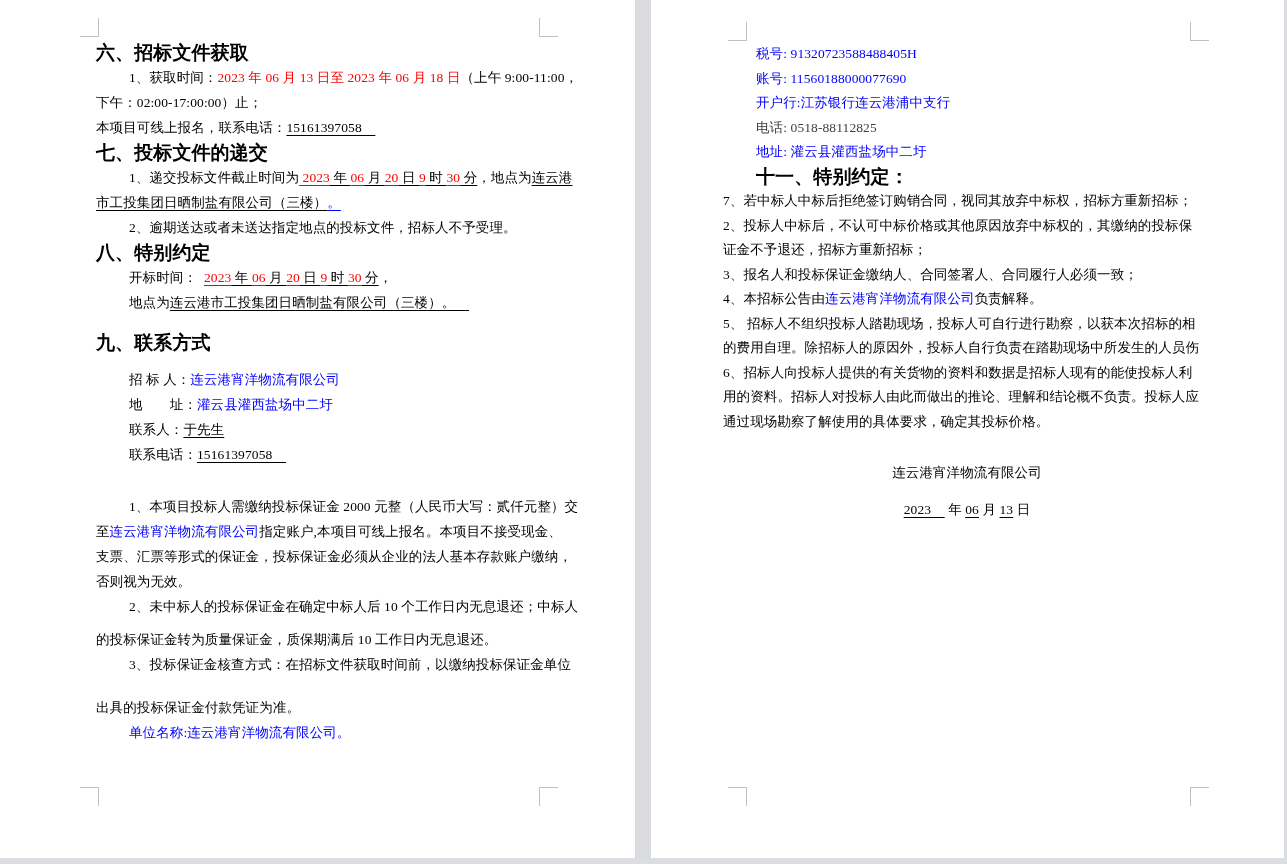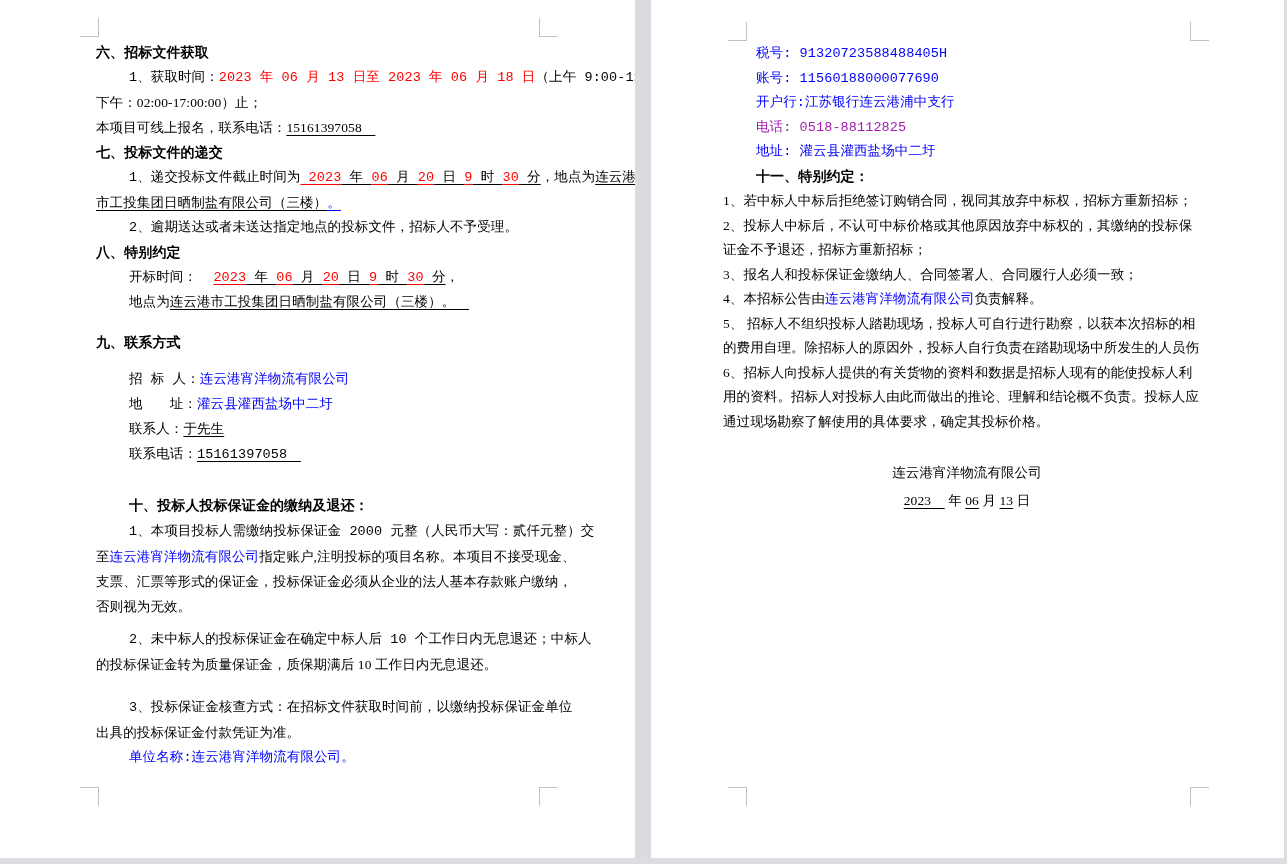--- a/index.html
+++ b/index.html
@@ -18,33 +18,33 @@
 
   .content{position:absolute;}
   #left-content{left:96px;top:40px;width:467px;}
   #right-content{left:72px;top:42px;width:488px;}
 
   .line{
     height:25px;line-height:25px;font-size:13.5px;
     white-space:pre;letter-spacing:0.1px;
   }
   #right-content .line{height:24.5px;line-height:24.5px;}
-  .h{font-weight:700;font-size:14px;}
-  .indent{padding-left:33px;font-family:Liberation Mono, monospace;}
+  .h{font-weight:700;font-size:19px;}
+  .indent{padding-left:33px;}
   .center{text-align:center;}
   .u{text-decoration:underline;text-underline-offset:3px;}
 
   
   #s9{margin-top:15px;}
   #s9 .line:nth-child(2){margin-top:12px;}
   #s10{margin-top:27px;}
   #s10 .line:nth-child(6){margin-top:8px;}
   #s10 .line:nth-child(8){margin-top:18px;}
   #r-sign{margin-top:27px;}
-  #r-sign .line + .line{margin-top:3px;}
+  #r-sign .line + .line{margin-top:12px;}
 
   
   .mark{position:absolute;width:18px;height:18px;border:0 solid #bdc1c5;}
   .mark.tl{border-right-width:1px;border-bottom-width:1px;}
   .mark.tr{border-left-width:1px;border-bottom-width:1px;}
   .mark.bl{border-right-width:1px;border-top-width:1px;}
   .mark.br{border-left-width:1px;border-top-width:1px;}
   #left-page  .mark.tl{left:80px;top:18px;}  #left-page  .mark.tr{left:539px;top:18px;}
   #left-page  .mark.bl{left:80px;top:787px;} #left-page  .mark.br{left:539px;top:787px;}
   #right-page .mark.tl{left:77px;top:22px;}  #right-page .mark.tr{left:539px;top:22px;}
@@ -77,23 +77,22 @@
         <div class="line p indent"><span class="run">地点为</span><span class="run u">连云港市工投集团日晒制盐有限公司（三楼）。　</span></div>
       </div>
       <div class="sec" id="s9">
         <div class="line h"><span class="run">九、联系方式</span></div>
         <div class="line p indent"><span class="run">招 标 人：</span><span class="run" style="color: rgb(0, 0, 255);">连云港宵洋物流有限公司</span></div>
         <div class="line p indent"><span class="run">地　　址：</span><span class="run" style="color: rgb(0, 0, 255);">灌云县灌西盐场中二圩</span></div>
         <div class="line p indent"><span class="run">联系人：</span><span class="run u">于先生</span></div>
         <div class="line p indent"><span class="run">联系电话：</span><span class="run u">15161397058　</span></div>
       </div>
       <div class="sec" id="s10">
-        <div class="line h indent"><span class="run">十、投标人投标保证金的缴纳及退还：</span></div>
         <div class="line p indent"><span class="run">1、本项目投标人需缴纳投标保证金 2000 元整（人民币大写：贰仟元整）交</span></div>
-        <div class="line p"><span class="run">至</span><span class="run" style="color: rgb(0, 0, 255);">连云港宵洋物流有限公司</span><span class="run">指定账户,注明投标的项目名称。本项目不接受现金、</span></div>
+        <div class="line p"><span class="run">至</span><span class="run" style="color: rgb(0, 0, 255);">连云港宵洋物流有限公司</span><span class="run">指定账户,本项目可线上报名。本项目不接受现金、</span></div>
         <div class="line p"><span class="run">支票、汇票等形式的保证金，投标保证金必须从企业的法人基本存款账户缴纳，</span></div>
         <div class="line p"><span class="run">否则视为无效。</span></div>
         <div class="line p indent"><span class="run">2、未中标人的投标保证金在确定中标人后 10 个工作日内无息退还；中标人</span></div>
         <div class="line p"><span class="run">的投标保证金转为质量保证金，质保期满后 10 工作日内无息退还。</span></div>
         <div class="line p indent"><span class="run">3、投标保证金核查方式：在招标文件获取时间前，以缴纳投标保证金单位</span></div>
         <div class="line p"><span class="run">出具的投标保证金付款凭证为准。</span></div>
         <div class="line p indent"><span class="run" style="color: rgb(0, 0, 255); text-align: right;">单位名称:连云港宵洋物流有限公司。</span></div>
       </div>
     </div>
 </div>
@@ -103,26 +102,26 @@
 <div class="page" id="right-page">
   <div class="mark tl"></div>
   <div class="mark tr"></div>
   <div class="mark bl"></div>
   <div class="mark br"></div>
   <div class="content" id="right-content">
       <div class="sec" id="r-bank">
         <div class="line p indent"><span class="run" style="color: rgb(0, 0, 255);">税号: 91320723588488405H</span></div>
         <div class="line p indent"><span class="run" style="color: rgb(0, 0, 255);">账号: 11560188000077690</span></div>
         <div class="line p indent"><span class="run" style="color: rgb(0, 0, 255);">开户行:江苏银行连云港浦中支行</span></div>
-        <div class="line p indent"><span class="run" style="color: #a21caf;">电话: 0518-88112825</span></div>
+        <div class="line p indent"><span class="run" style="color: #404040;">电话: 0518-88112825</span></div>
         <div class="line p indent"><span class="run" style="color: rgb(0, 0, 255);">地址: 灌云县灌西盐场中二圩</span></div>
       </div>
       <div class="sec" id="r11">
         <div class="line h indent"><span class="run">十一、特别约定：</span></div>
-        <div class="line p"><span class="run">1、若中标人中标后拒绝签订购销合同，视同其放弃中标权，招标方重新招标；</span></div>
+        <div class="line p"><span class="run">7、若中标人中标后拒绝签订购销合同，视同其放弃中标权，招标方重新招标；</span></div>
         <div class="line p"><span class="run">2、投标人中标后，不认可中标价格或其他原因放弃中标权的，其缴纳的投标保</span></div>
         <div class="line p"><span class="run">证金不予退还，招标方重新招标；</span></div>
         <div class="line p"><span class="run">3、报名人和投标保证金缴纳人、合同签署人、合同履行人必须一致；</span></div>
         <div class="line p"><span class="run">4、本招标公告由</span><span class="run" style="color: rgb(0, 0, 255);">连云港宵洋物流有限公司</span><span class="run">负责解释。</span></div>
         <div class="line p"><span class="run">5、 招标人不组织投标人踏勘现场，投标人可自行进行勘察，以获本次招标的相</span></div>
         <div class="line p"><span class="run">的费用自理。除招标人的原因外，投标人自行负责在踏勘现场中所发生的人员伤</span></div>
         <div class="line p"><span class="run">6、招标人向投标人提供的有关货物的资料和数据是招标人现有的能使投标人利</span></div>
         <div class="line p"><span class="run">用的资料。招标人对投标人由此而做出的推论、理解和结论概不负责。投标人应</span></div>
         <div class="line p"><span class="run">通过现场勘察了解使用的具体要求，确定其投标价格。</span></div>
       </div>

